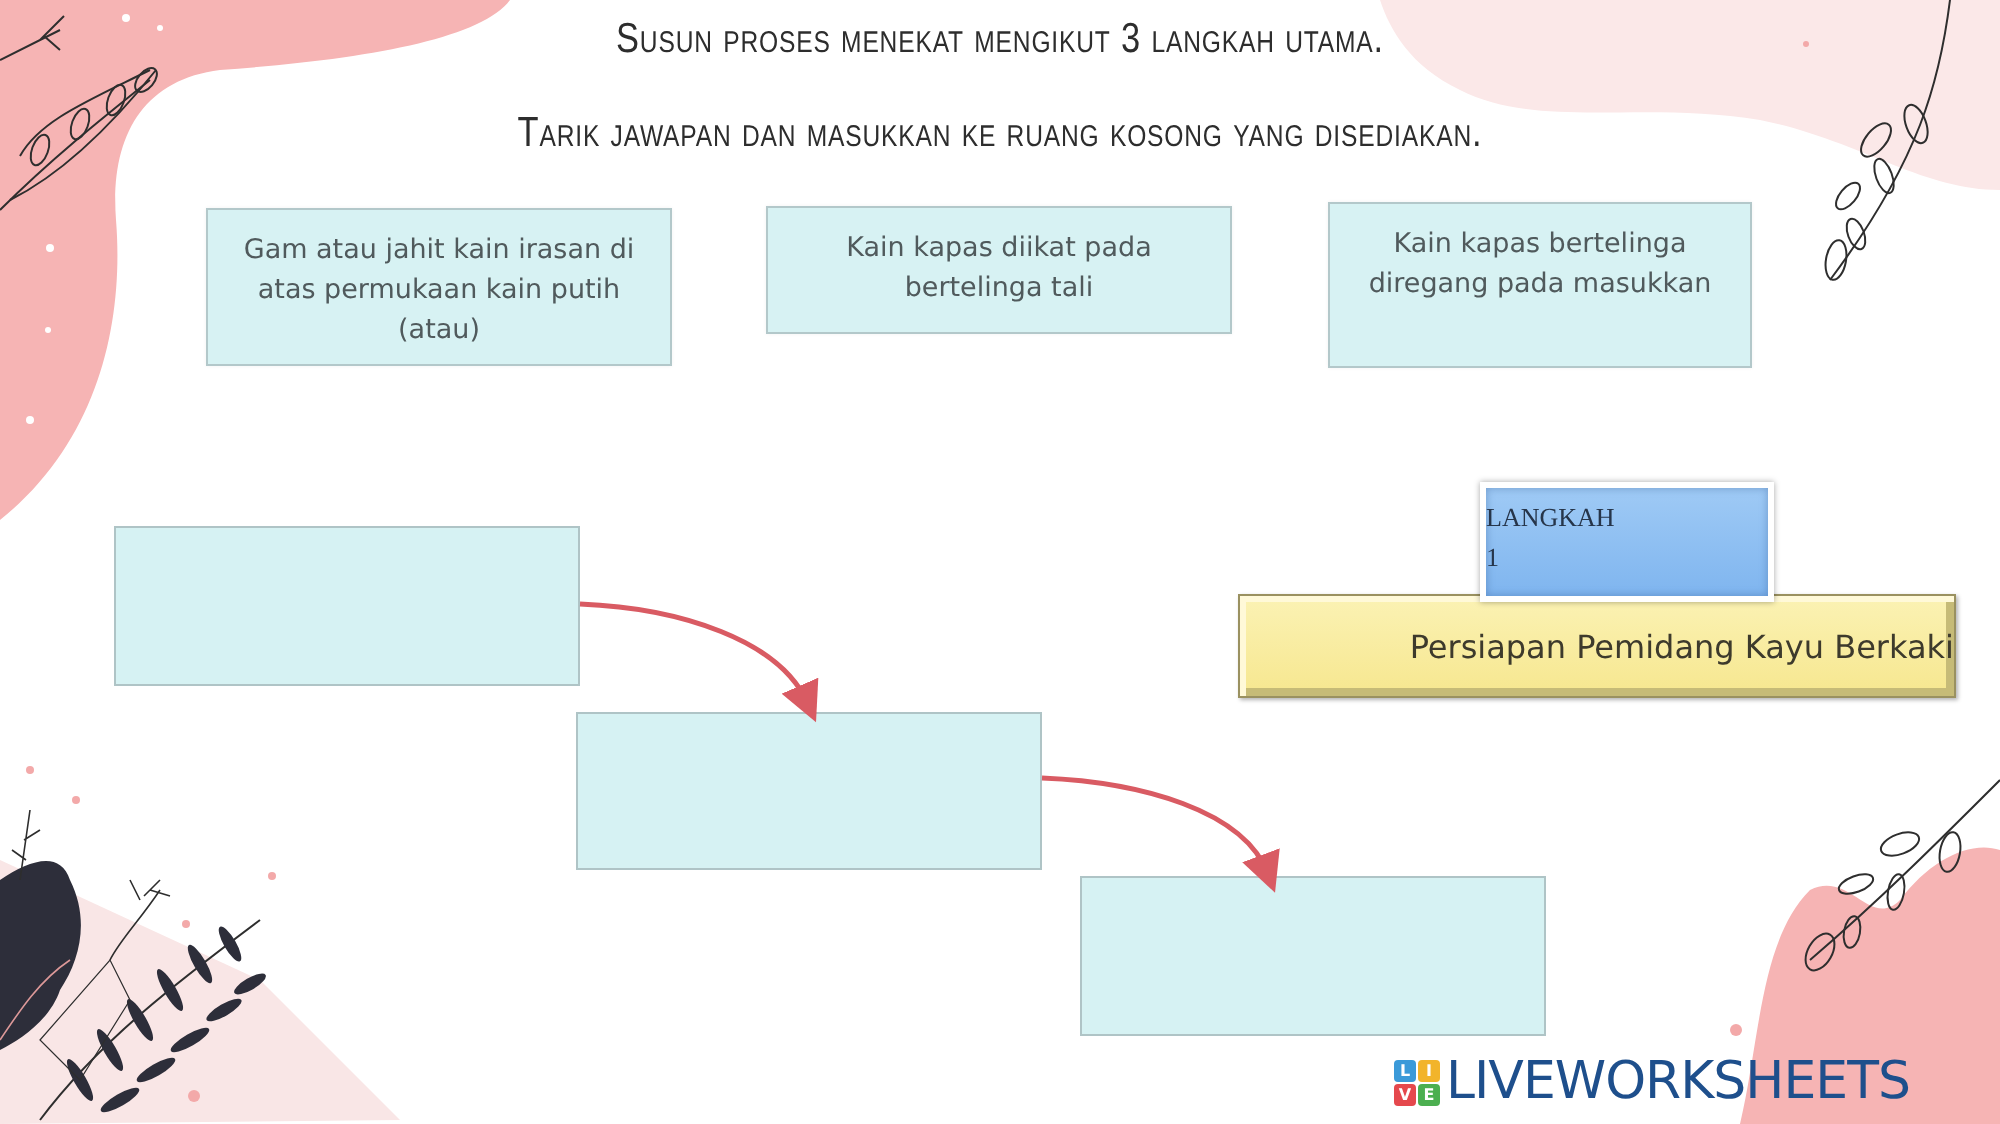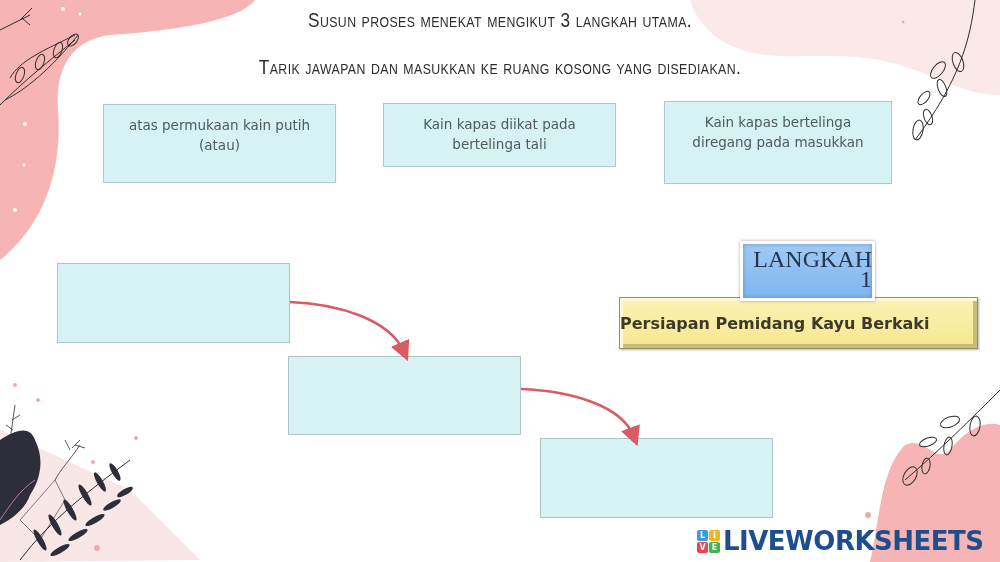--- a/index.html
+++ b/index.html
@@ -16,56 +16,56 @@
   .instr-1 { top: 8px; font-size: 21px; }
   .instr-2 { top: 55px; font-size: 21px; }
 
   .card {
     position: absolute; background: #d7f2f3; border: 1px solid #b3c8ca;
     color: #505a5c; font-size: 13.5px; line-height: 20px; text-align: center;
     padding-top: 10px; box-shadow: 0 0 2px rgba(0,0,0,0.05);
   }
   .card-1 { left: 103px; top: 104px; width: 233px; height: 79px; }
   .card-2 { left: 383px; top: 103px; width: 233px; height: 64px; }
-  .card-3 { left: 664px; top: 101px; width: 228px; height: 83px; text-align: center; }
+  .card-3 { left: 664px; top: 101px; width: 212px; height: 83px; text-align: center; }
   .card span { display: block; padding: 0 10px; }
 
   .slot {
     position: absolute; background: #d6f2f3; border: 1px solid #afc4c6;
   }
   .slot-1 { left: 57px; top: 263px; width: 233px; height: 80px; }
   .slot-2 { left: 288px; top: 356px; width: 233px; height: 79px; }
   .slot-3 { left: 540px; top: 438px; width: 233px; height: 80px; }
 
   .arrows { position: absolute; left: 0; top: 0; width: 1000px; height: 562px; pointer-events: none; }
 
   .step-badge {
-    position: absolute; left: 740px; top: 241px; width: 135px; height: 60px;
+    position: absolute; left: 740px; top: 241px; width: 147px; height: 60px;
     background: linear-gradient(#9fcaf5, #7fb5ef); border: 3px solid #ffffff;
     box-shadow: 0 0 3px rgba(0,0,0,0.35), inset 0 0 4px rgba(40,80,140,0.4);
-    text-align: right; color: #26354a; font-family: "Liberation Serif", serif;
-    font-size: 24px; line-height: 20px; padding-top: 5px; z-index: 3;
+    text-align: left; color: #26354a; font-family: "Liberation Serif", serif;
+    font-size: 13px; line-height: 20px; padding-top: 5px; z-index: 3;
   }
   .step-title {
     position: absolute; left: 619px; top: 297px; width: 359px; height: 52px;
     background: linear-gradient(#fbf2b4, #f6e78f);
     border: 1px solid #9a9160;
     box-shadow: inset 3px 3px 0 #fff9d8, inset -4px -4px 0 #c6bb77, 1px 1px 2px rgba(0,0,0,0.3);
-    color: #3d3a2c; font-family: "DejaVu Sans", sans-serif; font-weight: bold;
-    font-size: 16px; text-align: left; line-height: 52px; z-index: 2;
+    color: #3d3a2c; font-family: "DejaVu Sans", sans-serif; font-weight: normal;
+    font-size: 16px; text-align: right; line-height: 52px; z-index: 2;
   }
 
   .brand {
     position: absolute; left: 697px; top: 526px; height: 30px;
     display: flex; align-items: center; z-index: 4;
   }
   .brand-logo { display: grid; grid-template-columns: 11px 11px; grid-template-rows: 11px 11px; gap: 1px; margin-right: 3px; }
   .brand-logo span { display: block; border-radius: 2px; font-size: 8px; color: #fff; text-align: center; line-height: 11px; font-weight: bold; }
   .brand-text {
-    font-family: "DejaVu Sans", sans-serif; font-weight: bold; font-size: 26px;
+    font-family: "DejaVu Sans", sans-serif; font-weight: normal; font-size: 26px;
     color: #1e4f8c; letter-spacing: -0.5px;
   }
 </style>
 </head>
 <body>
 
 <svg class="deco" viewBox="0 0 1000 562">
 
   <path d="M0 0 L255 0 C240 20 180 30 110 35 C70 40 55 70 58 110 C62 160 50 220 0 260 Z" fill="#f6b4b4"></path>
 
@@ -143,20 +143,21 @@
     <circle cx="80" cy="14" r="1.5"></circle>
     <circle cx="63" cy="9" r="2"></circle>
     <circle cx="15" cy="210" r="2"></circle>
   </g>
 </svg>
 
 <div class="instr instr-1">Susun proses menekat mengikut 3 langkah utama.</div>
 <div class="instr instr-2">Tarik jawapan dan masukkan ke ruang kosong yang disediakan.</div>
 
 <div class="card card-1">
+  <span>Gam atau jahit kain irasan di</span>
   <span>atas permukaan kain putih</span>
   <span>(atau)</span>
 </div>
 <div class="card card-2">
   <span>Kain kapas diikat pada</span>
   <span>bertelinga tali</span>
 </div>
 <div class="card card-3">
   <span>Kain kapas bertelinga</span>
   <span>diregang pada masukkan</span>

